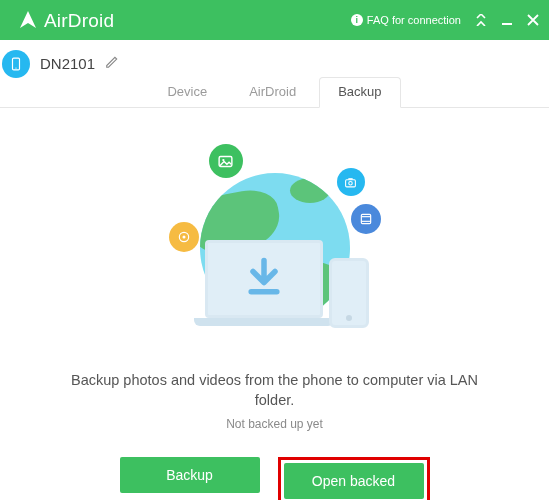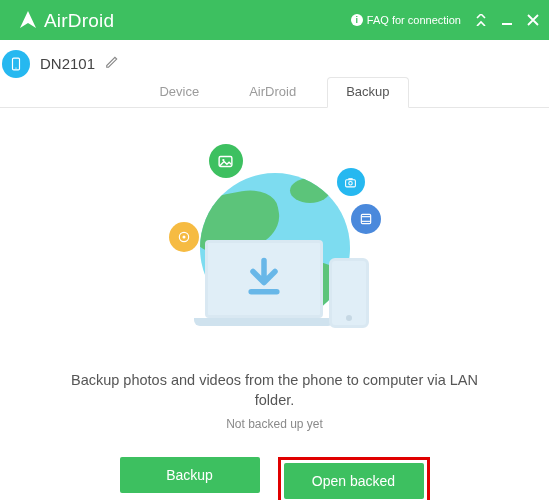--- a/index.html
+++ b/index.html
@@ -35,21 +35,21 @@
     width: 28px; height: 28px; border-radius: 50%; background: #26b8f0;
     display: flex; align-items: center; justify-content: center; margin-right: 10px;
   }
   .device-icon-circle svg { width: 14px; height: 14px; }
   .device-name { font-size: 15px; color: #444; margin-right: 10px; }
   .edit-pencil { cursor: pointer; color: #888; }
   .edit-pencil svg { width: 14px; height: 14px; }
 
   
   .tabs {
-    display: flex; justify-content: center; gap: 12px;
+    display: flex; justify-content: center; gap: 4px;
     border-bottom: 1px solid #e6e6e6;
     margin-top: -12px;
   }
   .tab {
     padding: 6px 18px 8px; font-size: 13px; color: #9b9b9b; cursor: pointer;
     border: 1px solid transparent; border-bottom: none; position: relative; top: 1px;
     border-radius: 4px 4px 0 0;
   }
   .tab.active {
     color: #555; background: #fff;

